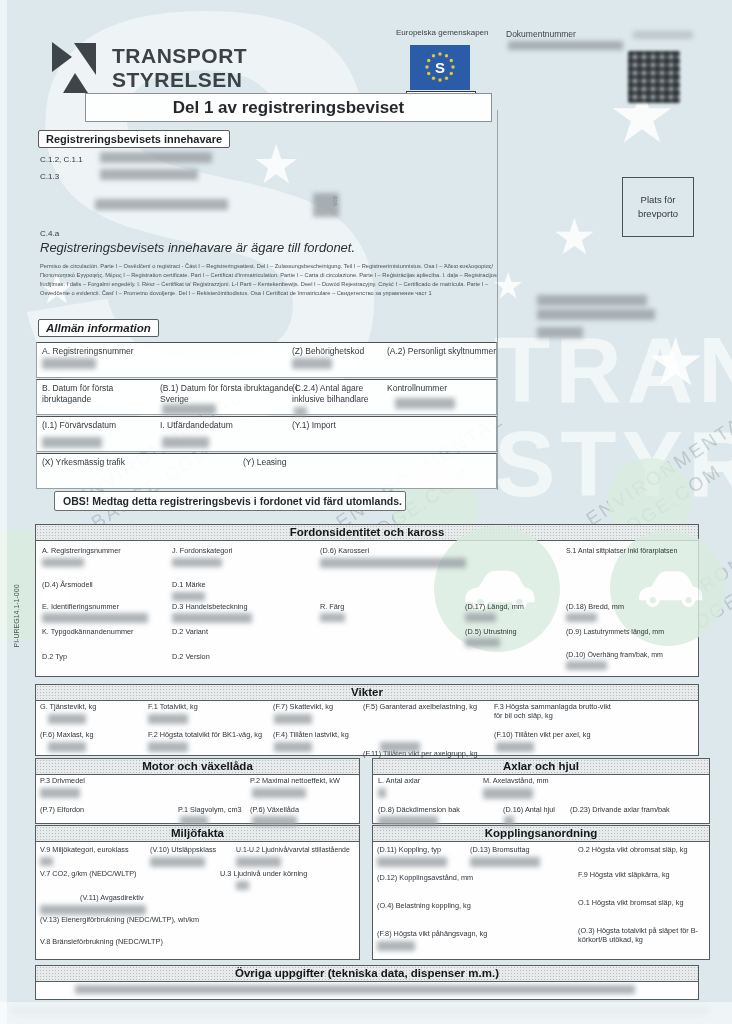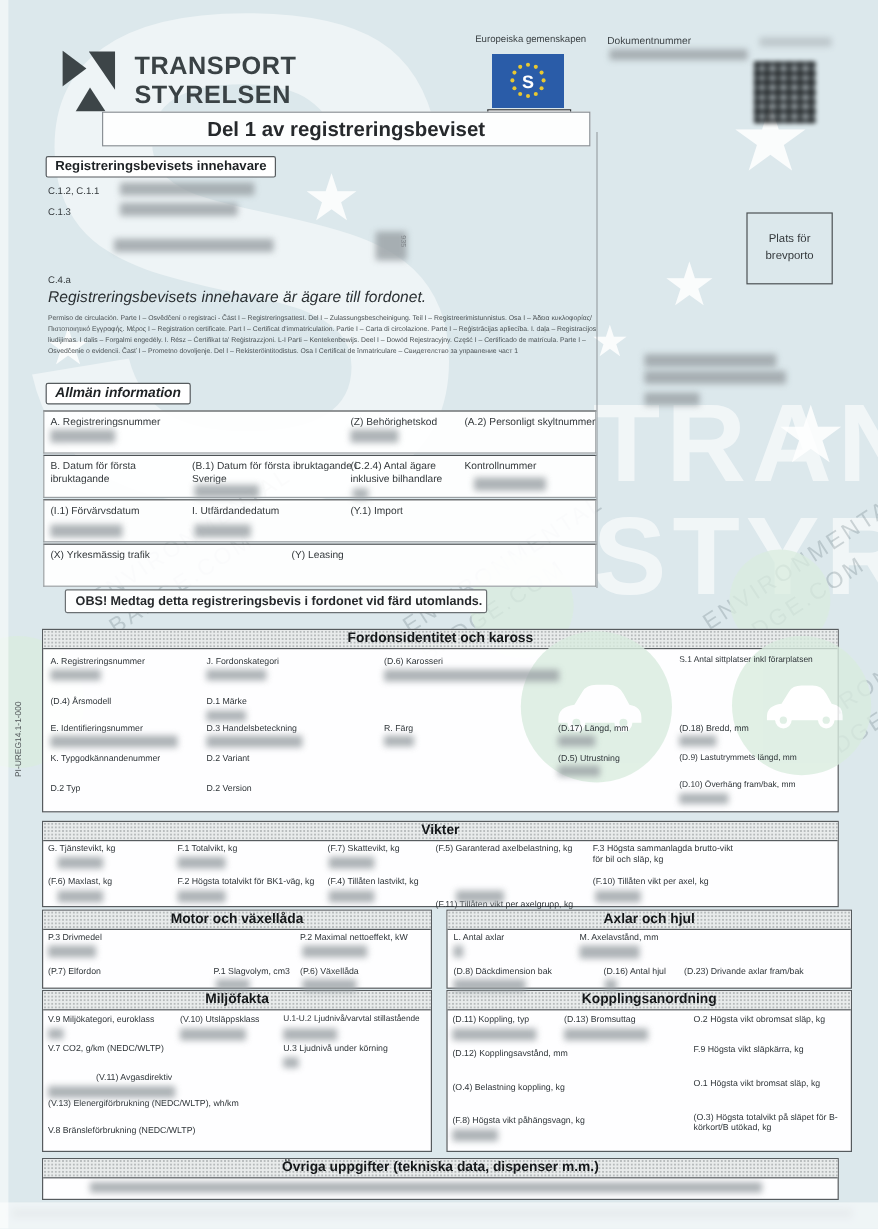--- a/index.html
+++ b/index.html
@@ -285,21 +285,21 @@
   <div class="sec" style="left:35px;top:825px;width:323px;height:133px;">
     <div class="sechead">Miljöfakta</div>
   </div>
   <span class="lb" style="left:40px;top:846px;">V.9 Miljökategori, euroklass</span>
   <span class="lb" style="left:150px;top:846px;">(V.10) Utsläppsklass</span>
   <span class="lb nw" style="left:236px;top:846px;font-size:6.9px;">U.1-U.2 Ljudnivå/varvtal stillastående</span>
   <div class="rd" style="left:40px;top:857px;width:13px;height:9px;"></div>
   <div class="rd" style="left:150px;top:857px;width:55px;height:10px;"></div>
   <div class="rd" style="left:236px;top:857px;width:45px;height:10px;"></div>
   <span class="lb" style="left:40px;top:870px;">V.7 CO2, g/km (NEDC/WLTP)</span>
-  <span class="lb" style="left:236px;top:870px;text-align:center;">U.3 Ljudnivå under körning</span>
+  <span class="lb" style="left:220px;top:870px;text-align:center;">U.3 Ljudnivå under körning</span>
   <div class="rd" style="left:236px;top:881px;width:13px;height:9px;"></div>
   <span class="lb" style="left:40px;top:894px;padding-left:40px;">(V.11) Avgasdirektiv</span>
   <div class="rd" style="left:40px;top:905px;width:106px;height:10px;"></div>
   <span class="lb" style="left:40px;top:916px;">(V.13) Elenergiförbrukning (NEDC/WLTP), wh/km</span>
   <span class="lb" style="left:40px;top:938px;">V.8 Bränsleförbrukning (NEDC/WLTP)</span>
 
   <div class="sec" style="left:372px;top:825px;width:336px;height:133px;">
     <div class="sechead">Kopplingsanordning</div>
   </div>
   <span class="lb" style="left:377px;top:846px;">(D.11) Koppling, typ</span>

